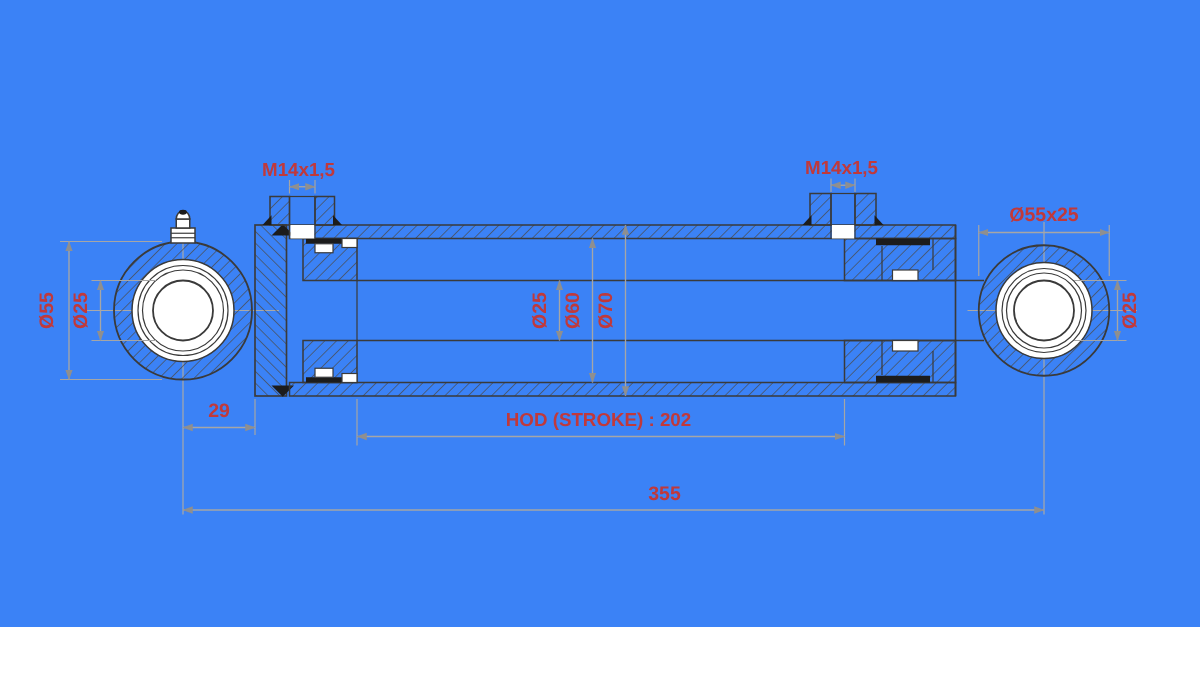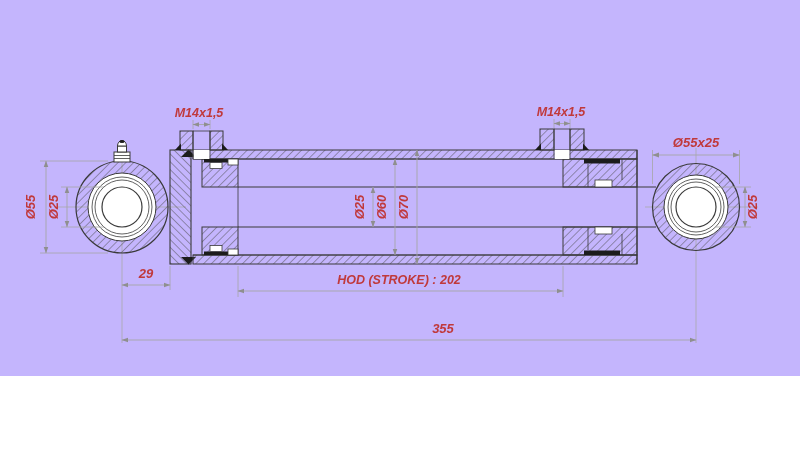--- a/index.html
+++ b/index.html
@@ -1,17 +1,17 @@
 <!DOCTYPE html>
 <html><head>
 <meta charset="utf-8">
 <style>
   html,body{margin:0;padding:0;background:#ffffff;}
-  .stage{position:relative;width:800px;height:376px;background:#c4b5fd;overflow:hidden;
-         font-family:"Liberation Sans", sans-serif;font-style:italic;}
+  .stage{position:relative;width:800px;height:418px;background:#3b82f6;overflow:hidden;
+         font-family:"Liberation Sans", sans-serif;}
   svg{display:block;}
   .outline{stroke:#3a3a3a;stroke-width:1.1;fill:none;}
   .thin{stroke:#3a3a3a;stroke-width:0.8;fill:none;}
   .cl{stroke:#a9a9a9;stroke-width:0.8;fill:none;}
   .dim{stroke:#a6a6a6;stroke-width:0.9;fill:none;}
   .ext{stroke:#a6a6a6;stroke-width:0.8;fill:none;}
   .dimtxt{fill:#c0393b;font-weight:bold;font-size:13px;font-family:"Liberation Sans",sans-serif;}
   .dimtxt.small{font-size:12.5px;}
   .blackfill{fill:#1c1c1c;stroke:none;}
   .whitefill{fill:#ffffff;}

